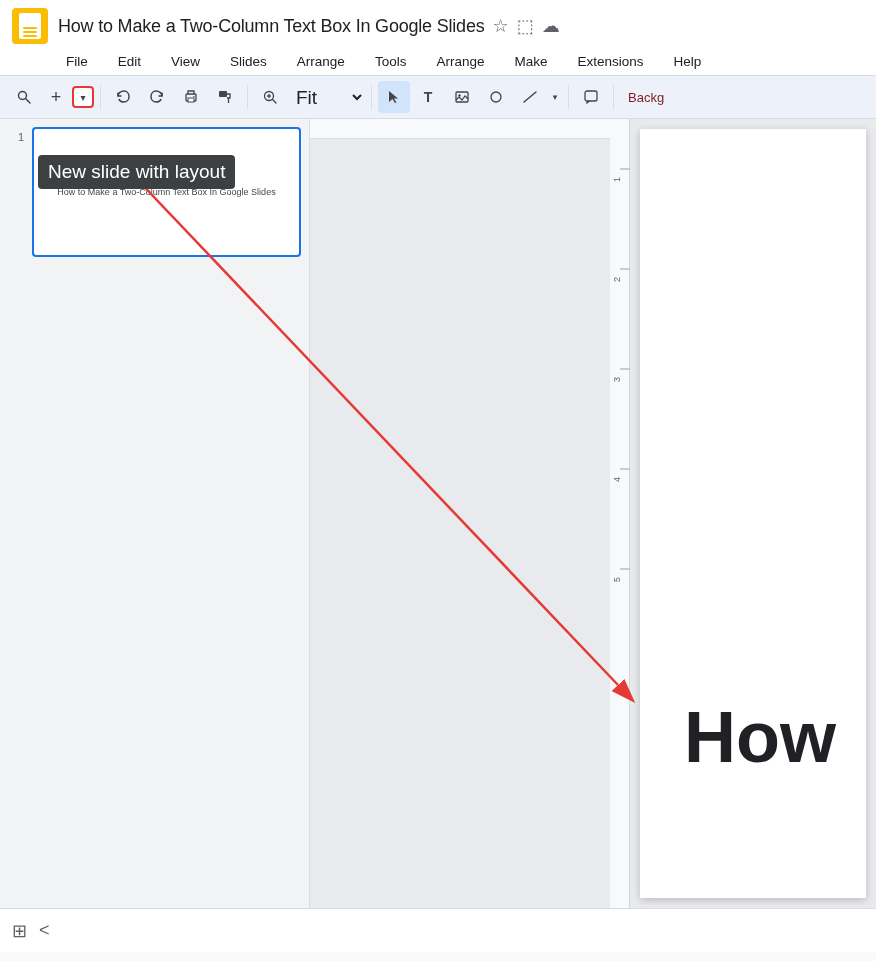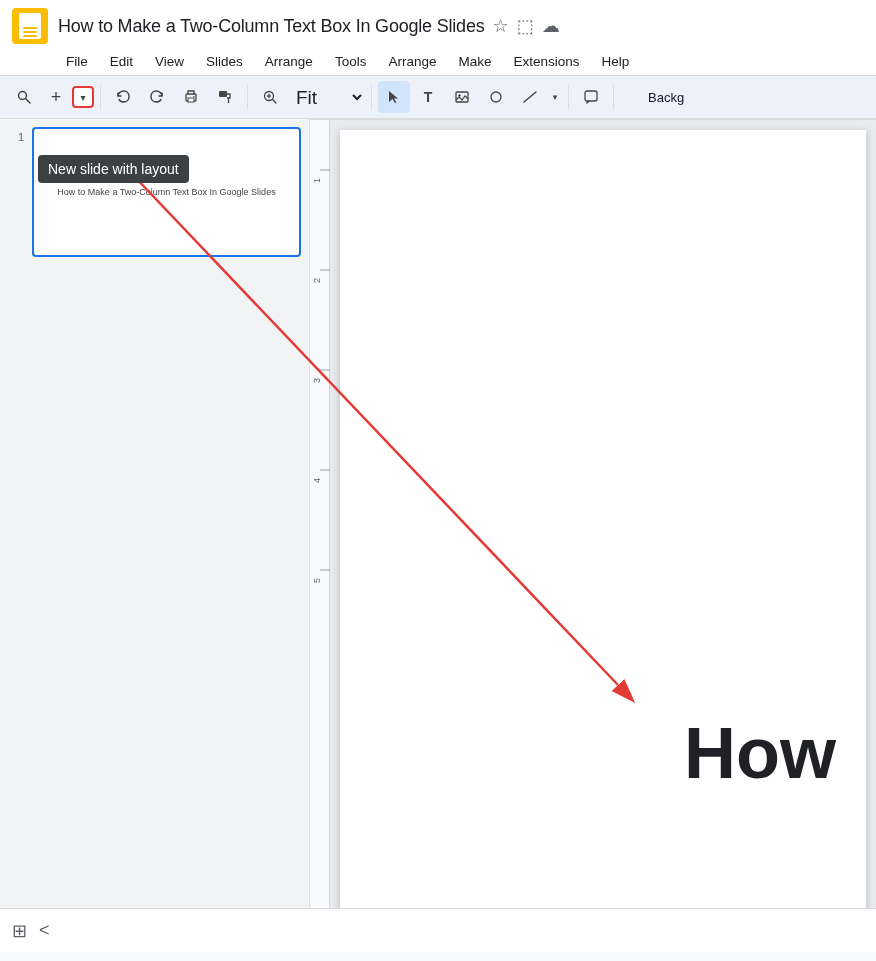--- a/index.html
+++ b/index.html
@@ -72,21 +72,21 @@
     .title-icon {
       color: #5f6368;
       font-size: 18px;
       cursor: pointer;
     }
     #menu-bar {
       display: flex;
       align-items: center;
       padding: 2px 12px 2px 56px;
       background: #fff;
-      gap: 2px;
+      gap: 10px;
     }
     .menu-item {
       padding: 4px 10px;
       font-size: 13.5px;
       color: #202124;
       cursor: pointer;
       border-radius: 4px;
     }
 
     
@@ -127,35 +127,34 @@
     #zoom-select {
       background: transparent;
       border: none;
       font-size: 19px;
       color: #202124;
       cursor: pointer;
       padding: 2px 4px;
     }
     #bg-label {
       font-size: 13px;
-      color: #0f172a;
+      color: #7f1d1d;
       padding: 4px 8px;
       border-radius: 4px;
       cursor: pointer;
-      margin-left: 20px;
     }
 
     
     #tooltip {
       position: absolute;
       top: 155px;
       left: 38px;
       background: #3c4043;
       color: #fff;
-      font-size: 14px;
+      font-size: 19px;
       padding: 6px 10px;
       border-radius: 4px;
       white-space: nowrap;
       z-index: 100;
       pointer-events: none;
     }
 
     
     #red-arrow {
       position: absolute;
@@ -212,21 +211,20 @@
       line-height: 1.4;
     }
 
     
     #canvas-area {
       flex: 1;
       background: #e8eaed;
       position: relative;
       overflow: hidden;
       display: flex;
-      flex-direction: column;
     }
 
     
     #ruler-top {
       height: 20px;
       background: #f8f9fa;
       border-bottom: 1px solid #dadce0;
       position: relative;
       overflow: hidden;
     }

